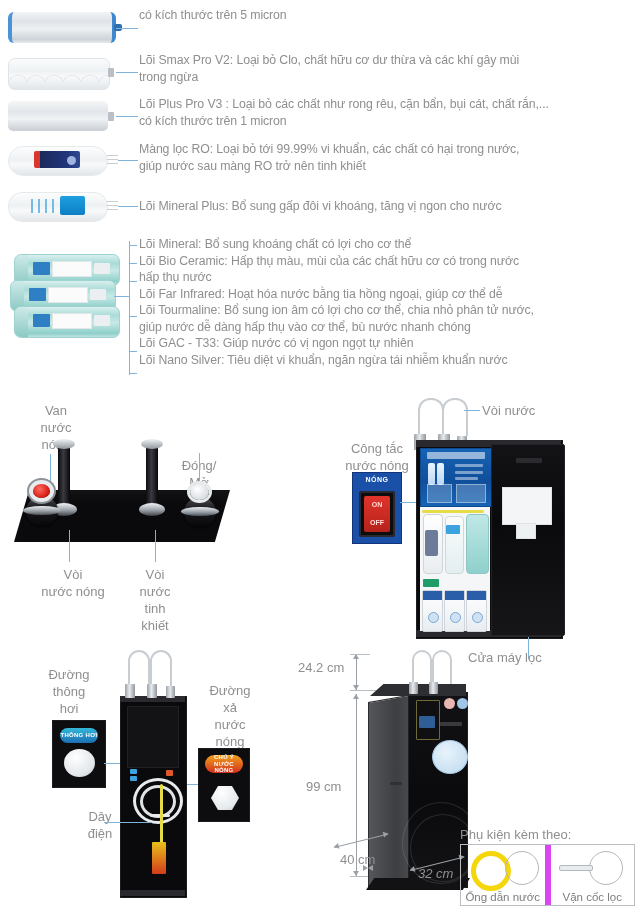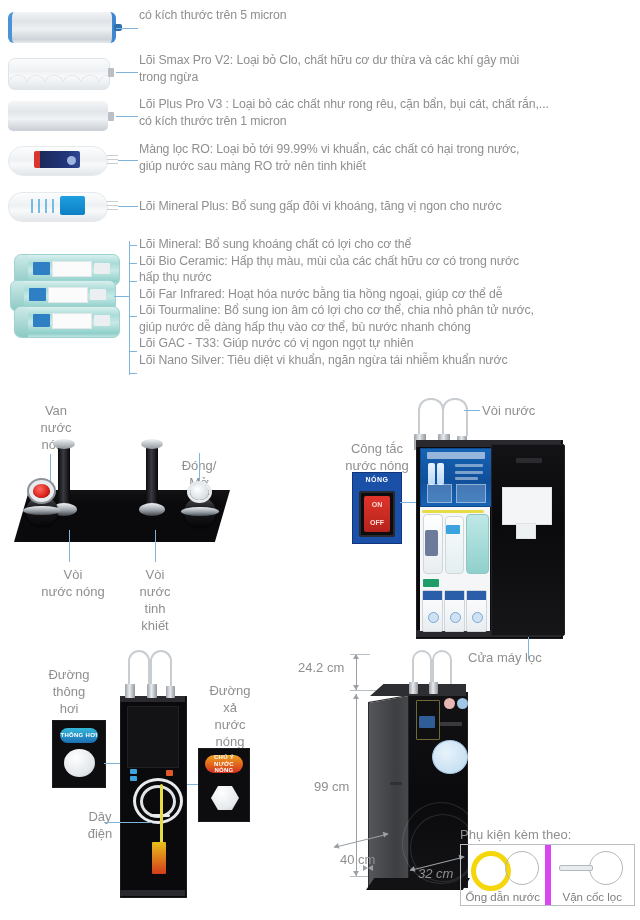--- a/index.html
+++ b/index.html
@@ -446,21 +446,21 @@
   <div class="hline" style="left:104px;top:178px;width:48px;"></div>
 </div>
 
 <div class="abs" style="left:290px;top:644px;width:350px;height:276px;">
 
   <div class="abs dim" style="left:8px;top:16px;">24.2 cm</div>
   <div class="arrow" style="left:66px;top:10px;height:36px;"></div>
   <div class="tickline" style="left:60px;top:10px;width:20px;height:1px;"></div>
   <div class="tickline" style="left:60px;top:46px;width:28px;height:1px;"></div>
 
-  <div class="abs dim" style="left:24px;top:135px;text-align:right;">99 cm</div>
+  <div class="abs dim" style="left:16px;top:135px;text-align:right;">99 cm</div>
   <div class="arrow" style="left:66px;top:50px;height:182px;"></div>
   <div class="tickline" style="left:60px;top:232px;width:28px;height:1px;"></div>
 
   <div class="m3-side" style="left:78px;top:50px;width:44px;height:184px;"></div>
   <div class="m3-front" style="left:118px;top:48px;width:58px;height:194px;"></div>
   <div class="abs" style="left:80px;top:40px;width:96px;height:12px;background:#2c2e31;clip-path:polygon(14% 0%,100% 0%,100% 100%,0% 100%);"></div>
   <div class="abs" style="left:76px;top:234px;width:104px;height:12px;background:#121214;clip-path:polygon(8% 0%,100% 0%,93% 100%,0% 100%);"></div>
 
   <div class="pipe" style="left:122px;top:6px;width:16px;height:32px;"></div>
   <div class="pipe" style="left:142px;top:6px;width:16px;height:32px;"></div>

